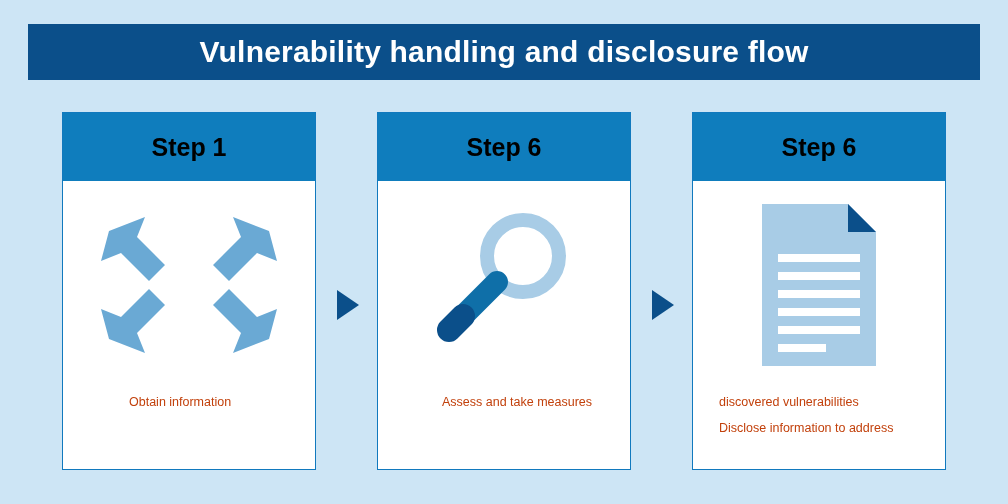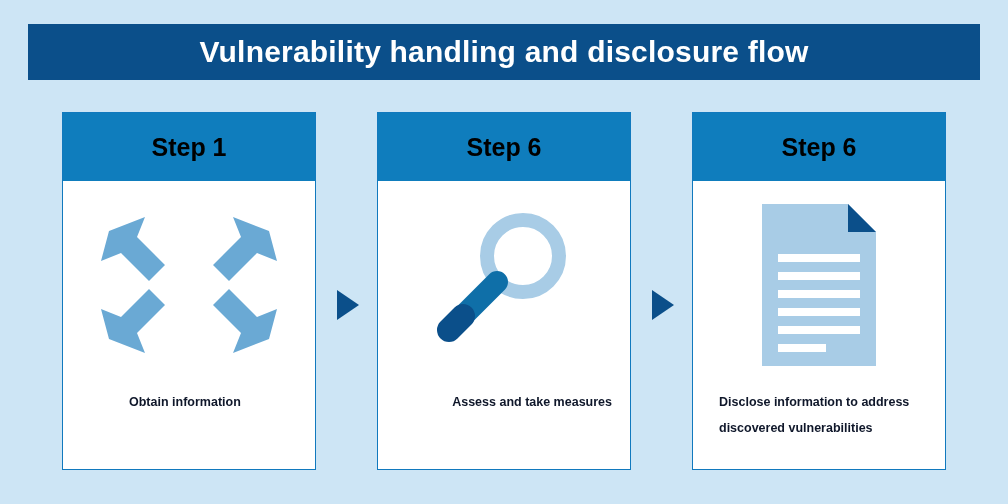--- a/index.html
+++ b/index.html
@@ -73,28 +73,28 @@
     display: flex;
     align-items: center;
     justify-content: center;
   }
 
   .card-caption {
     padding: 0 18px;
     text-align: left;
   }
   .card-caption .line {
-    color: #0f172a;
+    color: #c2410c;
     font-size: 12.5px;
-    font-weight: bold;
+    font-weight: normal;
     line-height: 26px;
     white-space: nowrap;
   }
   #card-1 .card-caption { padding-left: 66px; }
-  #card-2 .card-caption { padding-left: 48px; text-align: right; }
+  #card-2 .card-caption { padding-left: 64px; }
   #card-3 .card-caption { padding-left: 26px; }
 
   
   .connector {
     position: absolute;
     top: 290px;
     width: 0;
     height: 0;
     border-top: 15px solid transparent;
     border-bottom: 15px solid transparent;
@@ -167,18 +167,18 @@
           <rect x="34" y="56" width="82" height="8"></rect>
           <rect x="34" y="74" width="82" height="8"></rect>
           <rect x="34" y="92" width="82" height="8"></rect>
           <rect x="34" y="110" width="82" height="8"></rect>
           <rect x="34" y="128" width="82" height="8"></rect>
           <rect x="34" y="146" width="48" height="8"></rect>
         </g>
       </svg>
     </div>
     <div class="card-caption">
+      <div class="line">discovered vulnerabilities</div>
       <div class="line">Disclose information to address</div>
-      <div class="line">discovered vulnerabilities</div>
     </div>
   </div>
 
 </div>
 
 </body></html>

